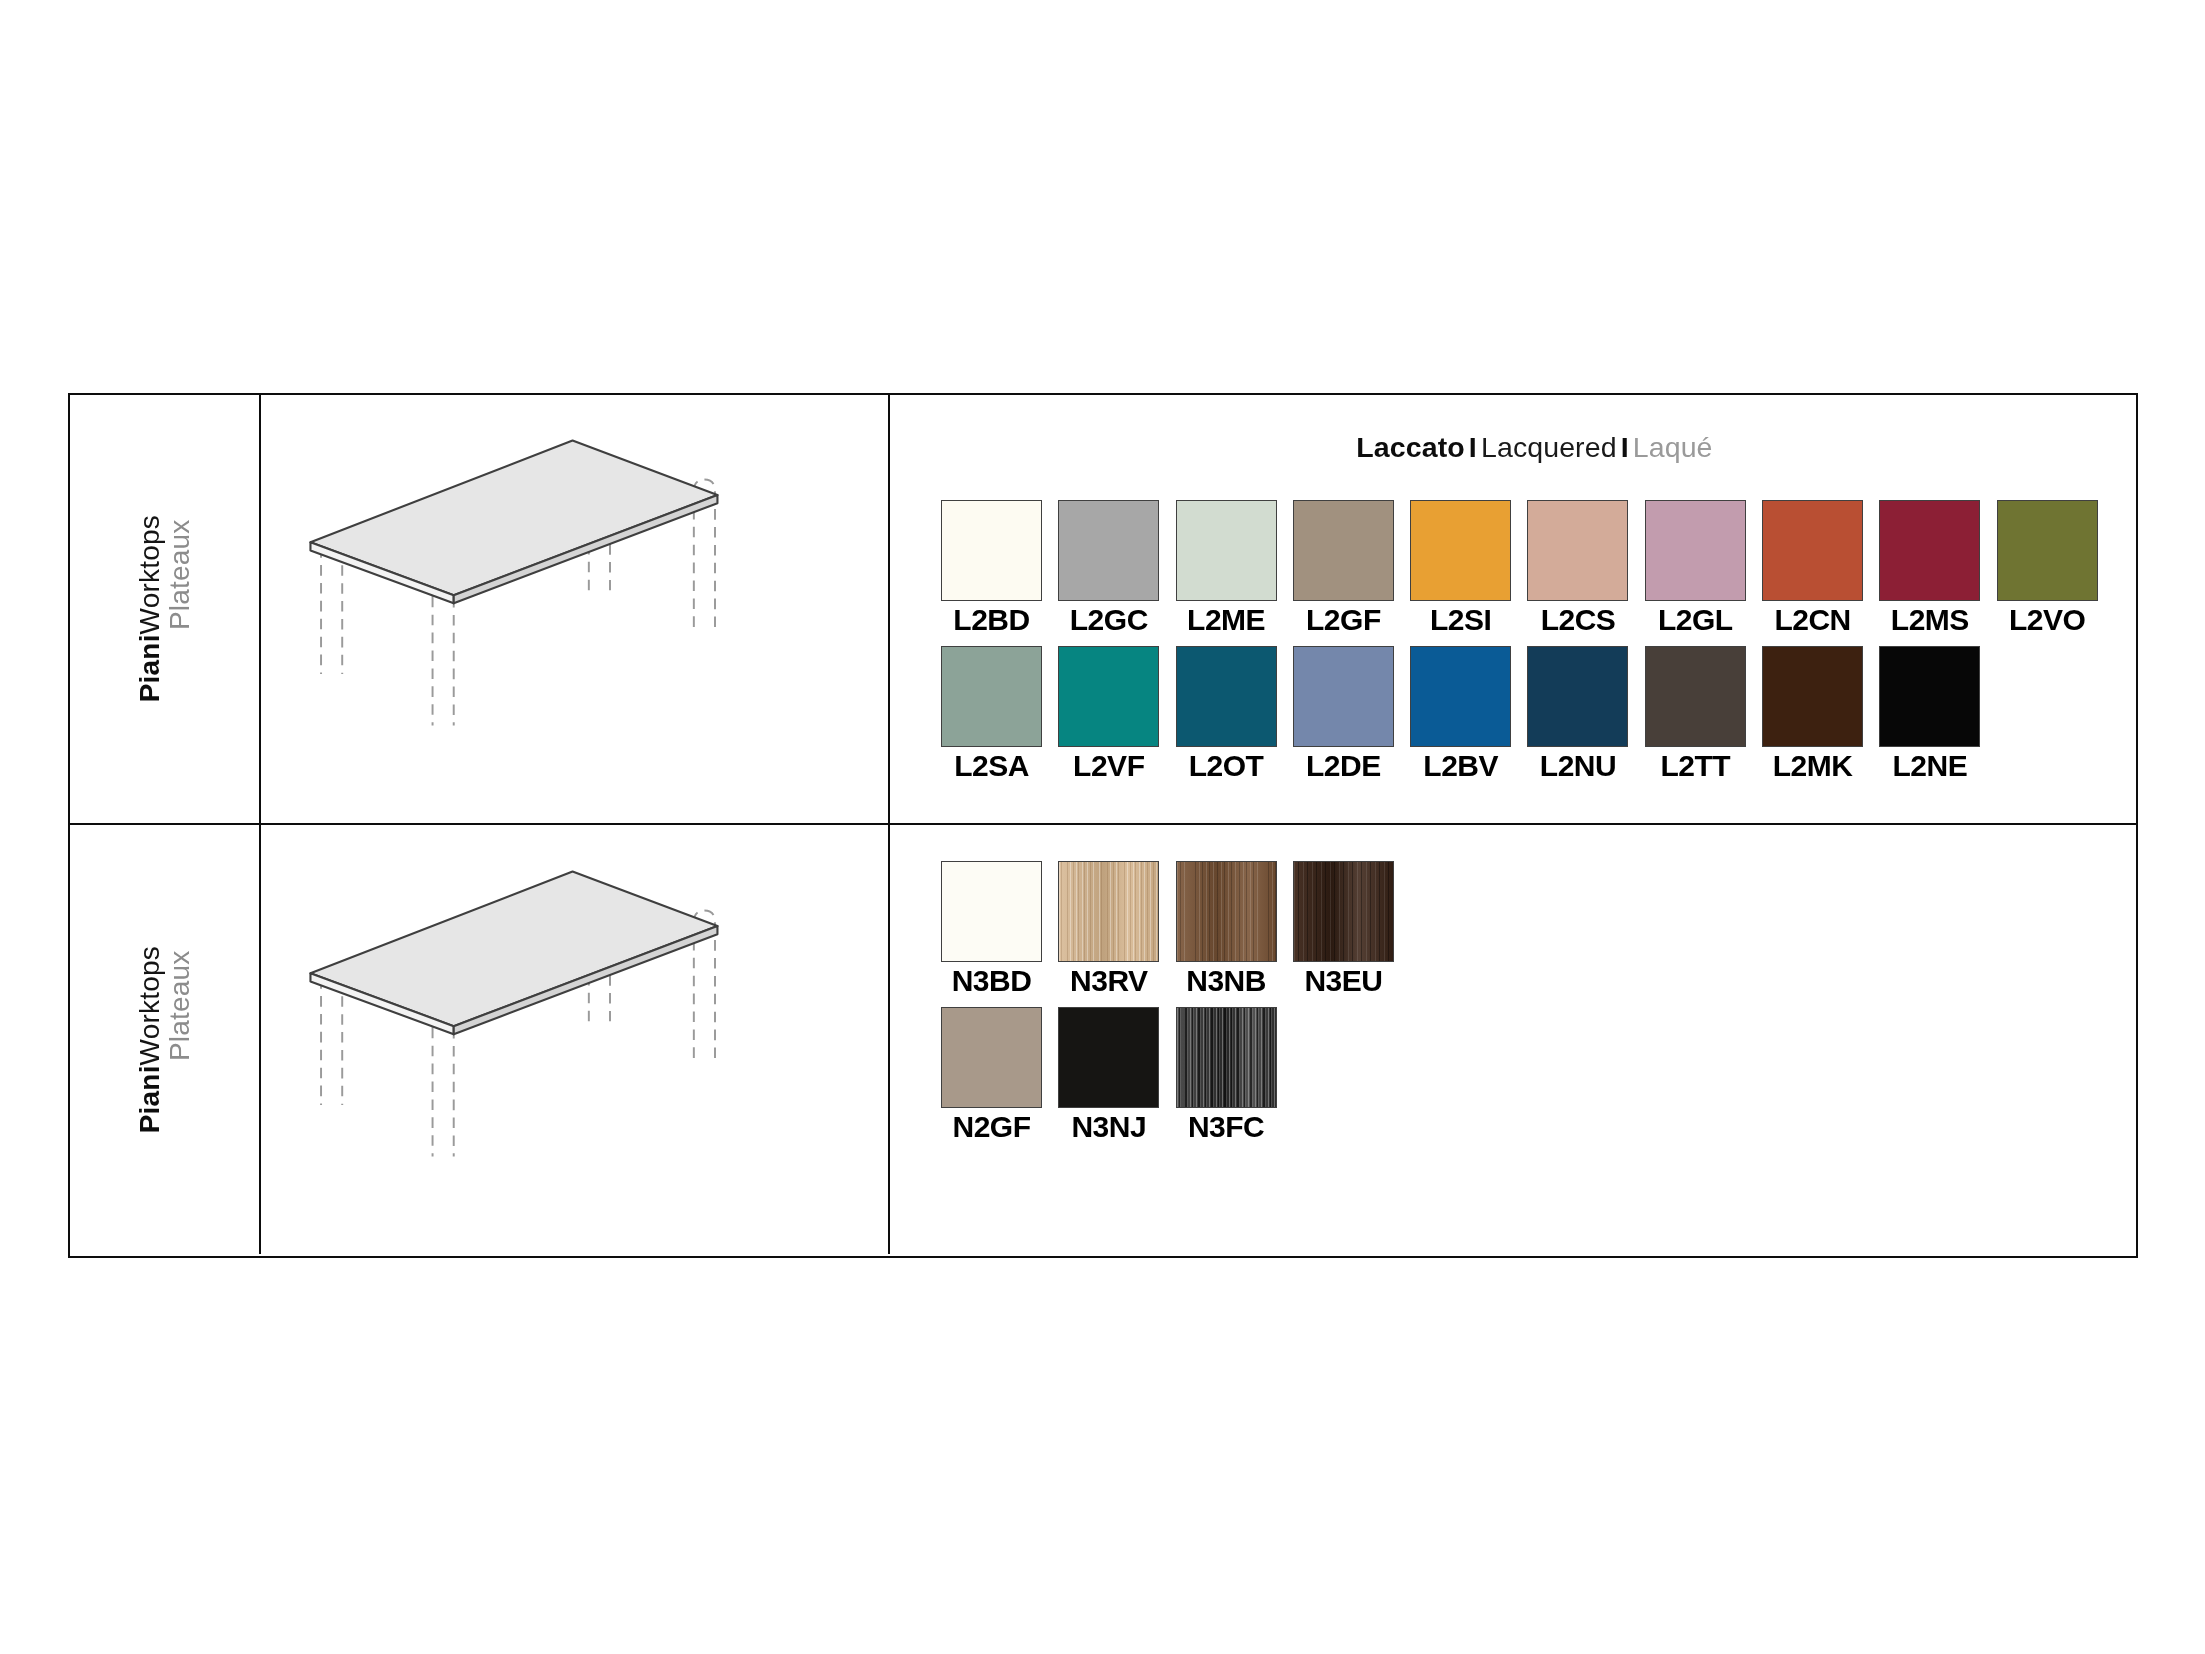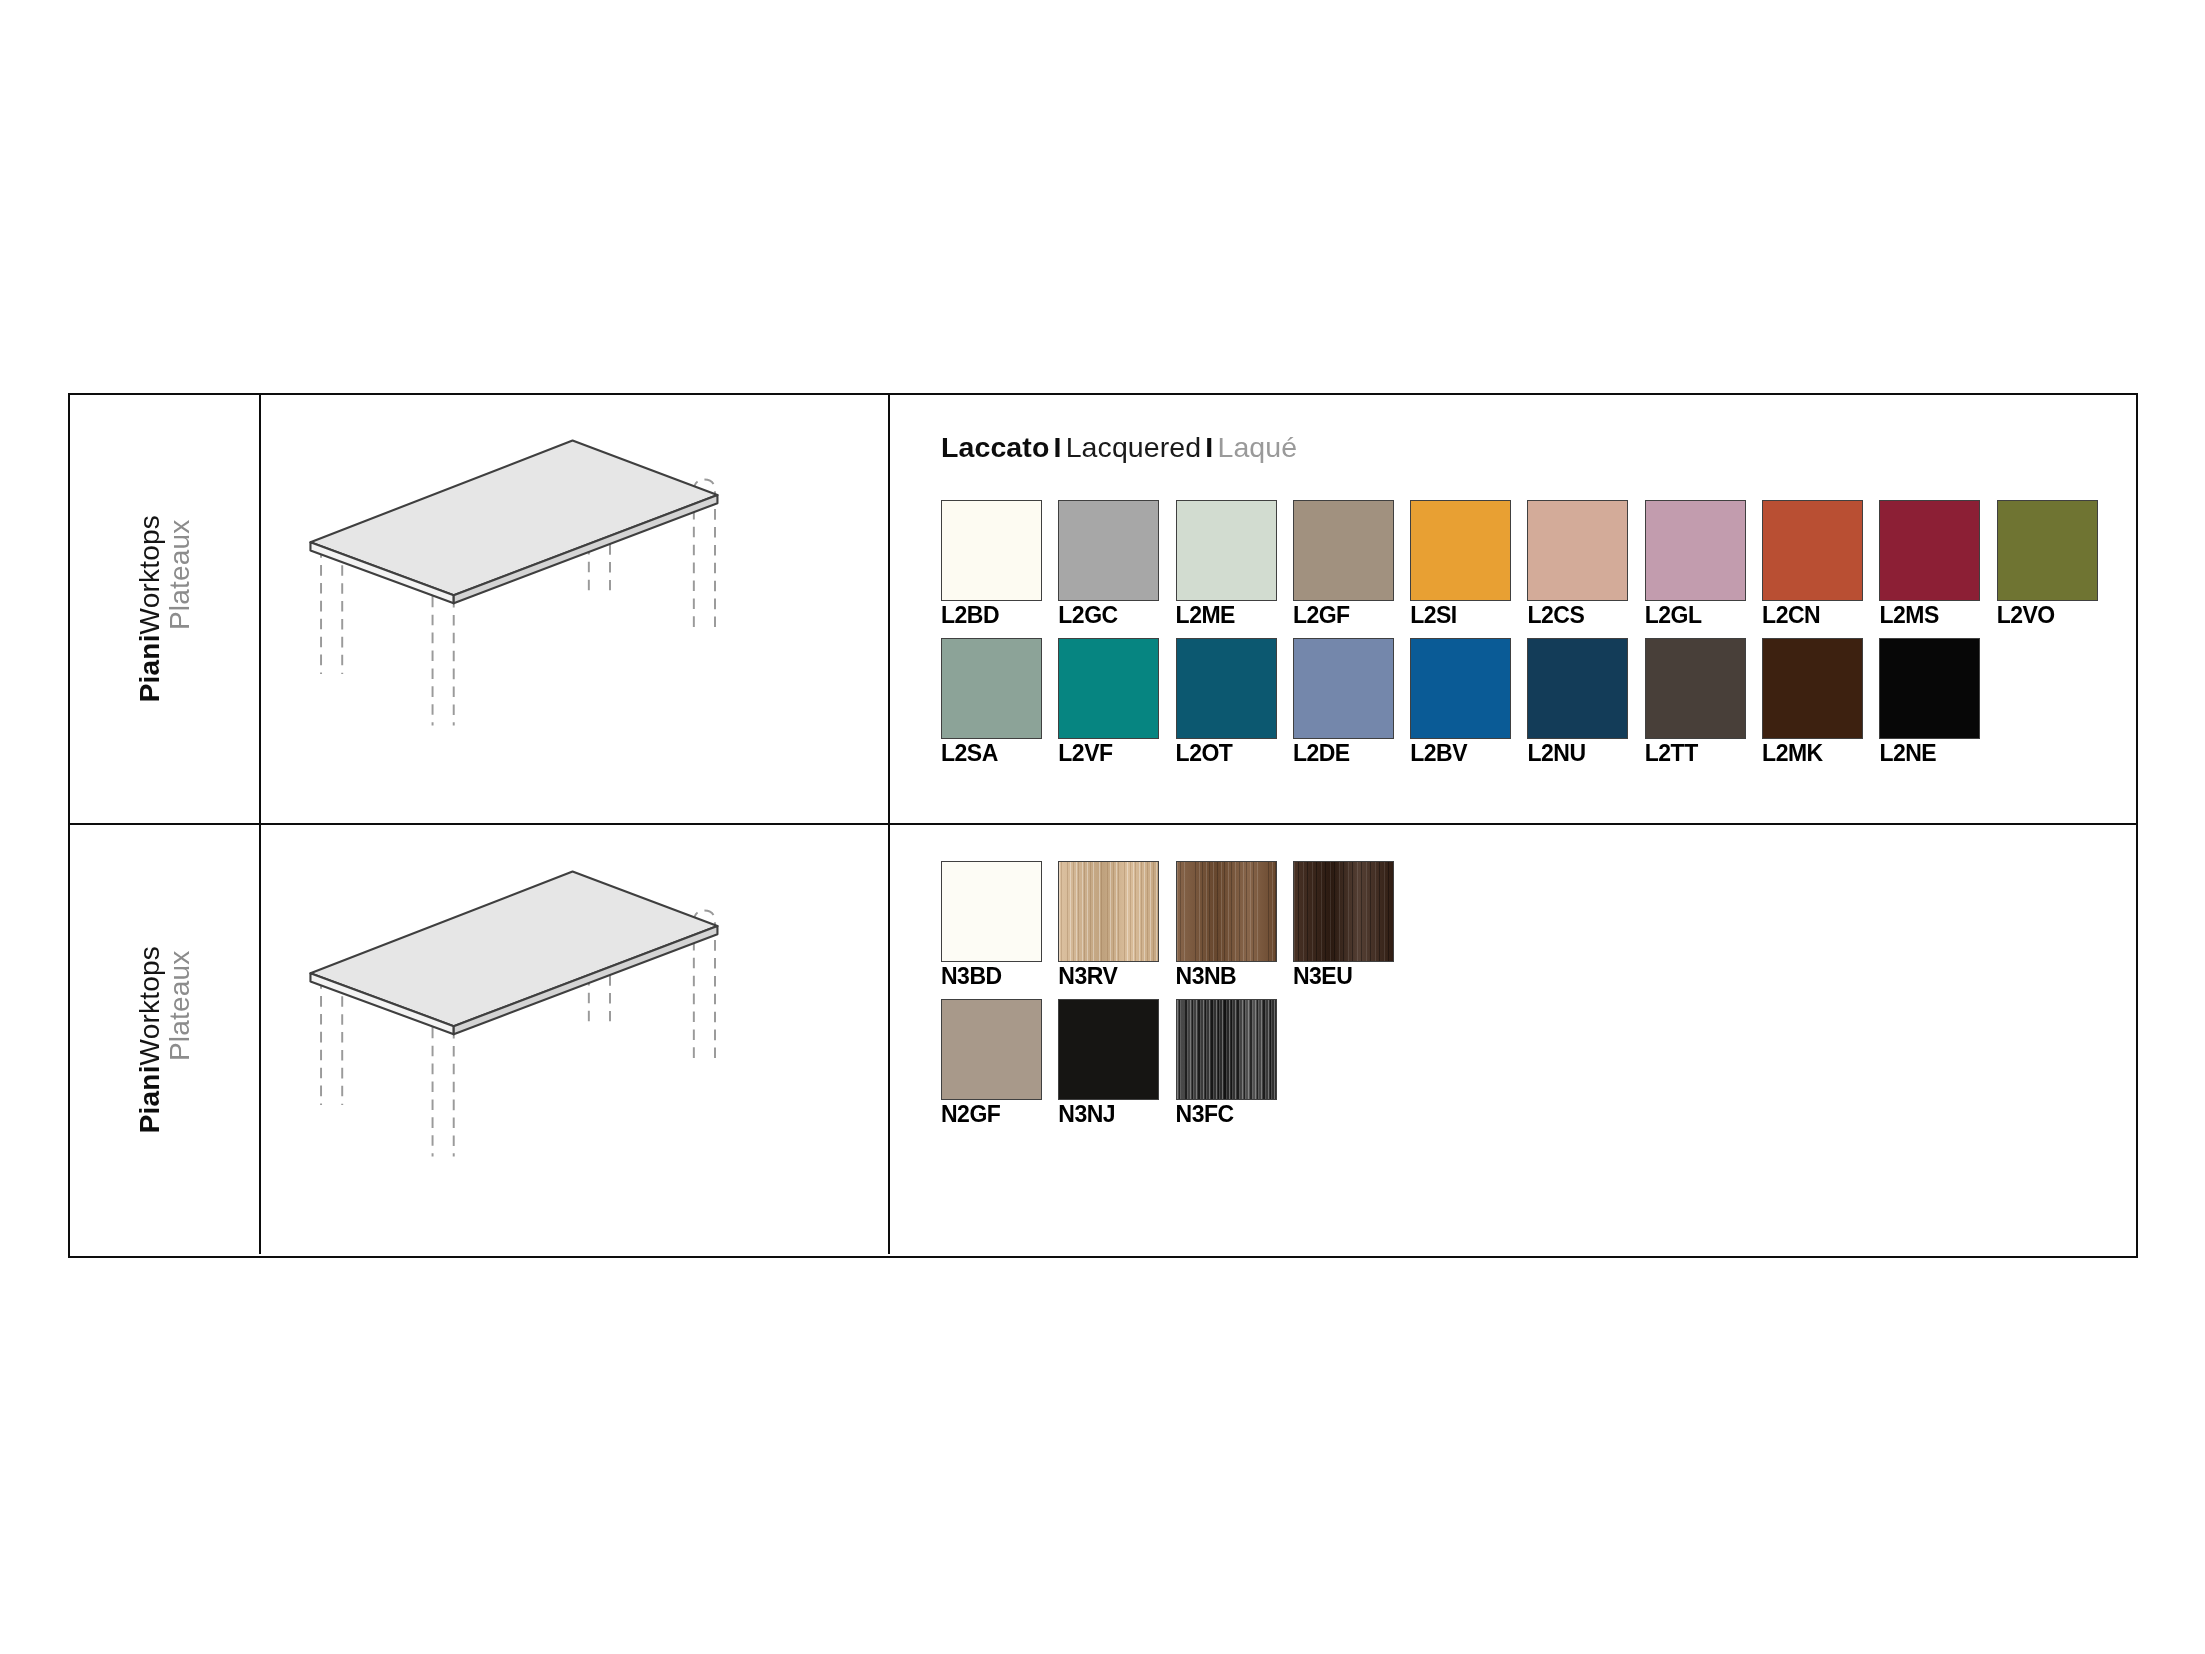--- a/index.html
+++ b/index.html
@@ -112,20 +112,21 @@
   }
   .figure-holder svg { display: block; }
 
   
   .finishes-inner {
     position: absolute;
     left: 51px;
     top: 36px;
     right: 8.1px;
     bottom: 0;
+    text-align: center;
   }
   .finish-title {
     font-size: 28.5px;
     white-space: nowrap;
     margin: 0 0 36px 0;
     letter-spacing: 0.1px;
   }
   .finish-title .t-it { font-weight: 700; color: #0d0d0d; }
   .finish-title .t-sep { font-weight: 700; color: #0d0d0d; padding: 0 4.1px; }
   .finish-title .t-en { font-weight: 400; color: #1a1a1a; }
@@ -148,21 +149,21 @@
     border: 1.6px solid #404040;
     position: relative;
     overflow: hidden;
   }
   .swatch-chip .grain {
     position: absolute;
     left: 0; top: 0; right: 0; bottom: 0;
   }
   .swatch-code {
     font-family: "Liberation Sans Narrow", "Liberation Sans", sans-serif;
-    font-size: 23px;
+    font-size: 30px;
     font-weight: 700;
     color: #000000;
     letter-spacing: -0.5px;
     line-height: 1.12;
     margin-top: 1.6px;
     white-space: nowrap;
   }
 </style>
 </head>
 <body>

